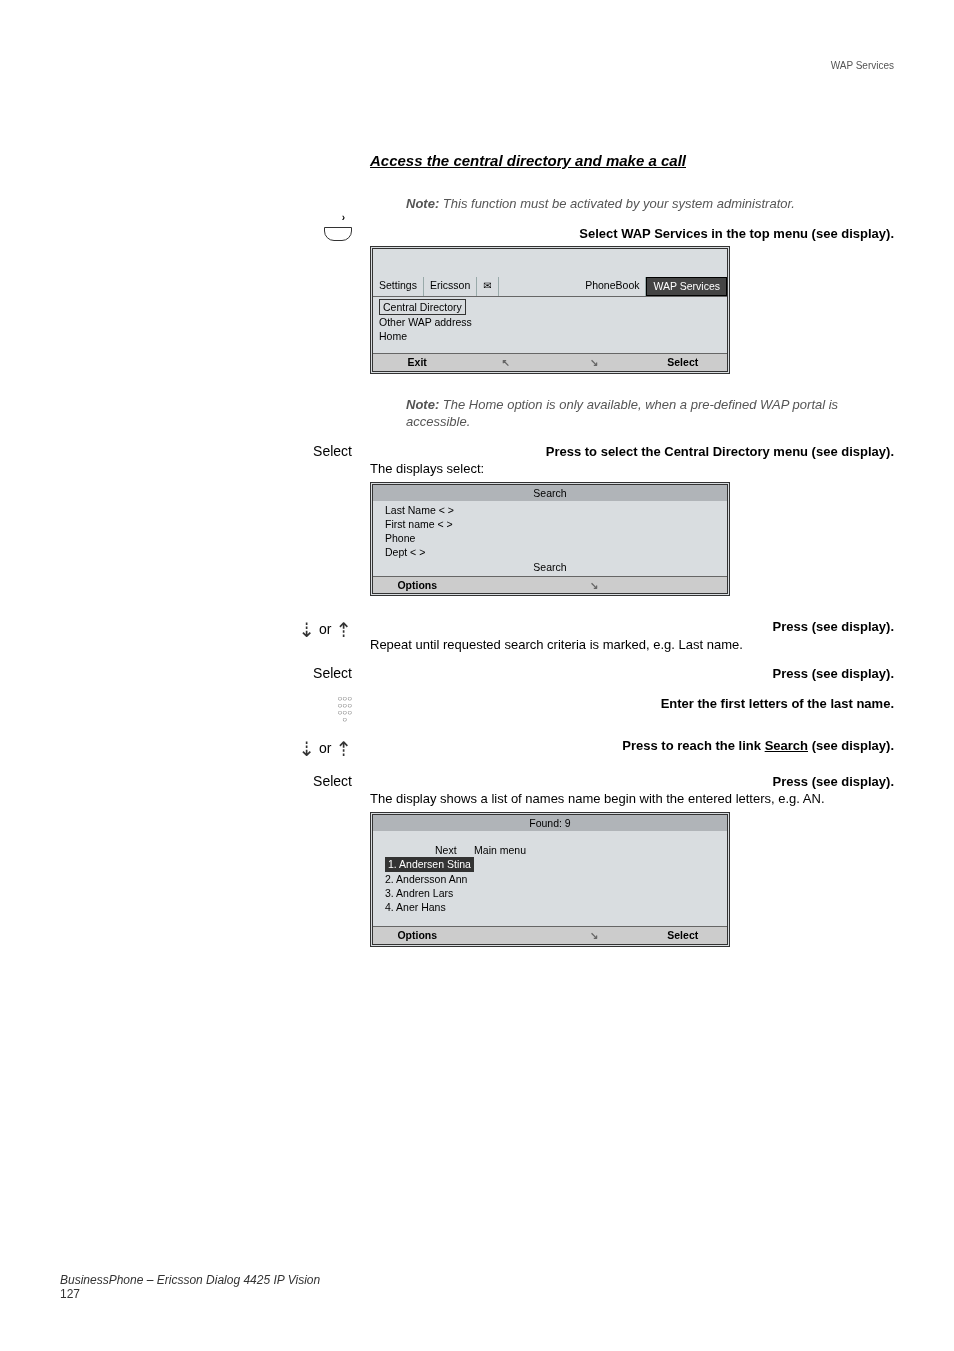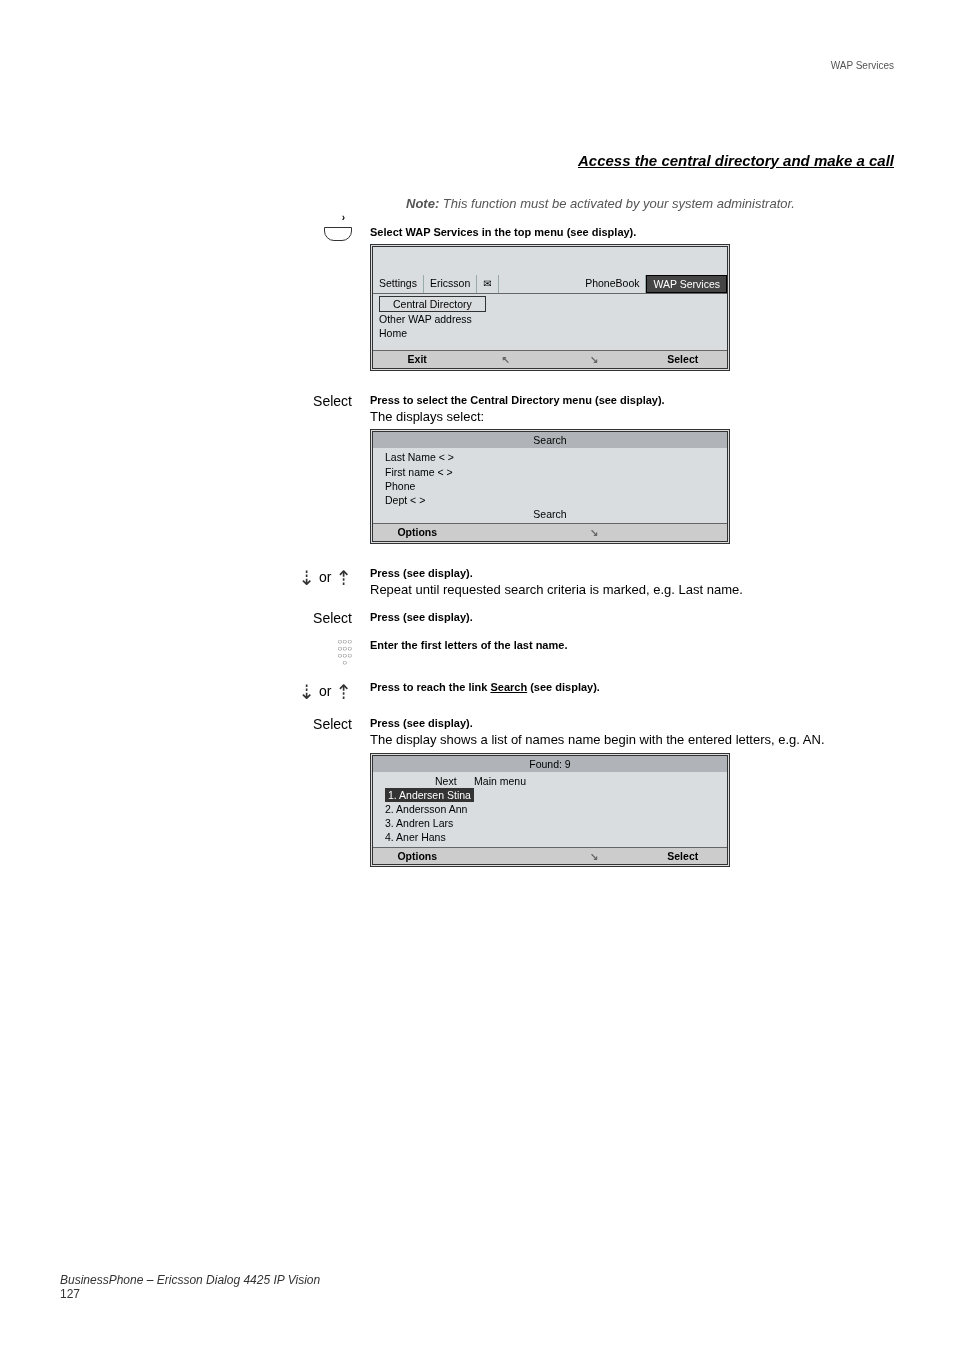--- a/index.html
+++ b/index.html
@@ -35,33 +35,32 @@
     flex: 1;
     font-size: 13px;
     line-height: 1.35;
   }
   .section-title {
     font-weight: bold;
     font-style: italic;
     text-decoration: underline;
     font-size: 15px;
     margin-bottom: 12px;
-    text-align: right;
   }
   .note {
     font-style: italic;
     color: #555;
     font-size: 13px;
     padding-left: 36px;
   }
   .note-label {
     font-weight: bold;
     font-style: italic;
   }
-  .bold-line { font-weight: bold; font-size: 11px; }
+  .bold-line { font-weight: bold; font-size: 13px; text-align: right; }
   .display-box {
     border: 3px double #333;
     width: 360px;
     background: #d9dde0;
     font-size: 10.5px;
     margin-top: 4px;
     margin-bottom: 10px;
   }
   .display-topbar {
     display: flex;
@@ -79,21 +78,21 @@
     color: #fff;
     border: 1px solid #000;
   }
   .display-body {
     padding: 2px 6px 10px 6px;
     min-height: 46px;
   }
   .boxed-item {
     border: 1px solid #333;
     display: inline-block;
-    padding: 0 13px;
+    padding: 0 3px;
     background: #d9dde0;
   }
   .boxed-item-inv {
     background: #333;
     color: #fff;
     display: inline-block;
     padding: 0 3px;
   }
   .display-bottombar {
     display: flex;
@@ -215,20 +214,29 @@
         <div class="display-bottombar">
           <div>Exit</div>
           <div><span class="small-hand">↖</span></div>
           <div><span class="small-hand">↘</span></div>
           <div>Select</div>
         </div>
       </div>
     </div>
   </div>
 
+  <div class="content-row">
+    <div class="left-col"></div>
+    <div class="right-col">
+      <div class="note">
+        <span class="note-label">Note:</span>
+        <span>The Home option is only available, when a pre-defined WAP portal is accessible.</span>
+      </div>
+    </div>
+  </div>
 
   <div class="content-row" style="margin-top:8px;">
     <div class="left-col">
       <span>Select</span>
     </div>
     <div class="right-col">
       <div class="bold-line">Press to select the Central Directory menu (see display).</div>
       <div>The displays select:</div>
 
       <div class="display-box2">
@@ -296,21 +304,21 @@
   <div class="content-row" style="margin-top:8px;">
     <div class="left-col">
       <span>Select</span>
     </div>
     <div class="right-col">
       <div class="bold-line">Press (see display).</div>
       <div>The display shows a list of names name begin with the entered letters, e.g. AN.</div>
 
       <div class="display-box2">
         <div class="title-strip">Found: 9</div>
-        <div class="display-body" style="padding:2px 12px;">
+        <div class="display-body" style="padding:12px 12px;">
           <div style="padding-left:50px;">
             <span>Next</span>
             &nbsp;&nbsp;&nbsp;&nbsp;
             <span>Main menu</span>
           </div>
           <div><span class="boxed-item-inv">1. Andersen Stina</span></div>
           <div>2. Andersson Ann</div>
           <div>3. Andren Lars</div>
           <div>4. Aner Hans</div>
         </div>

